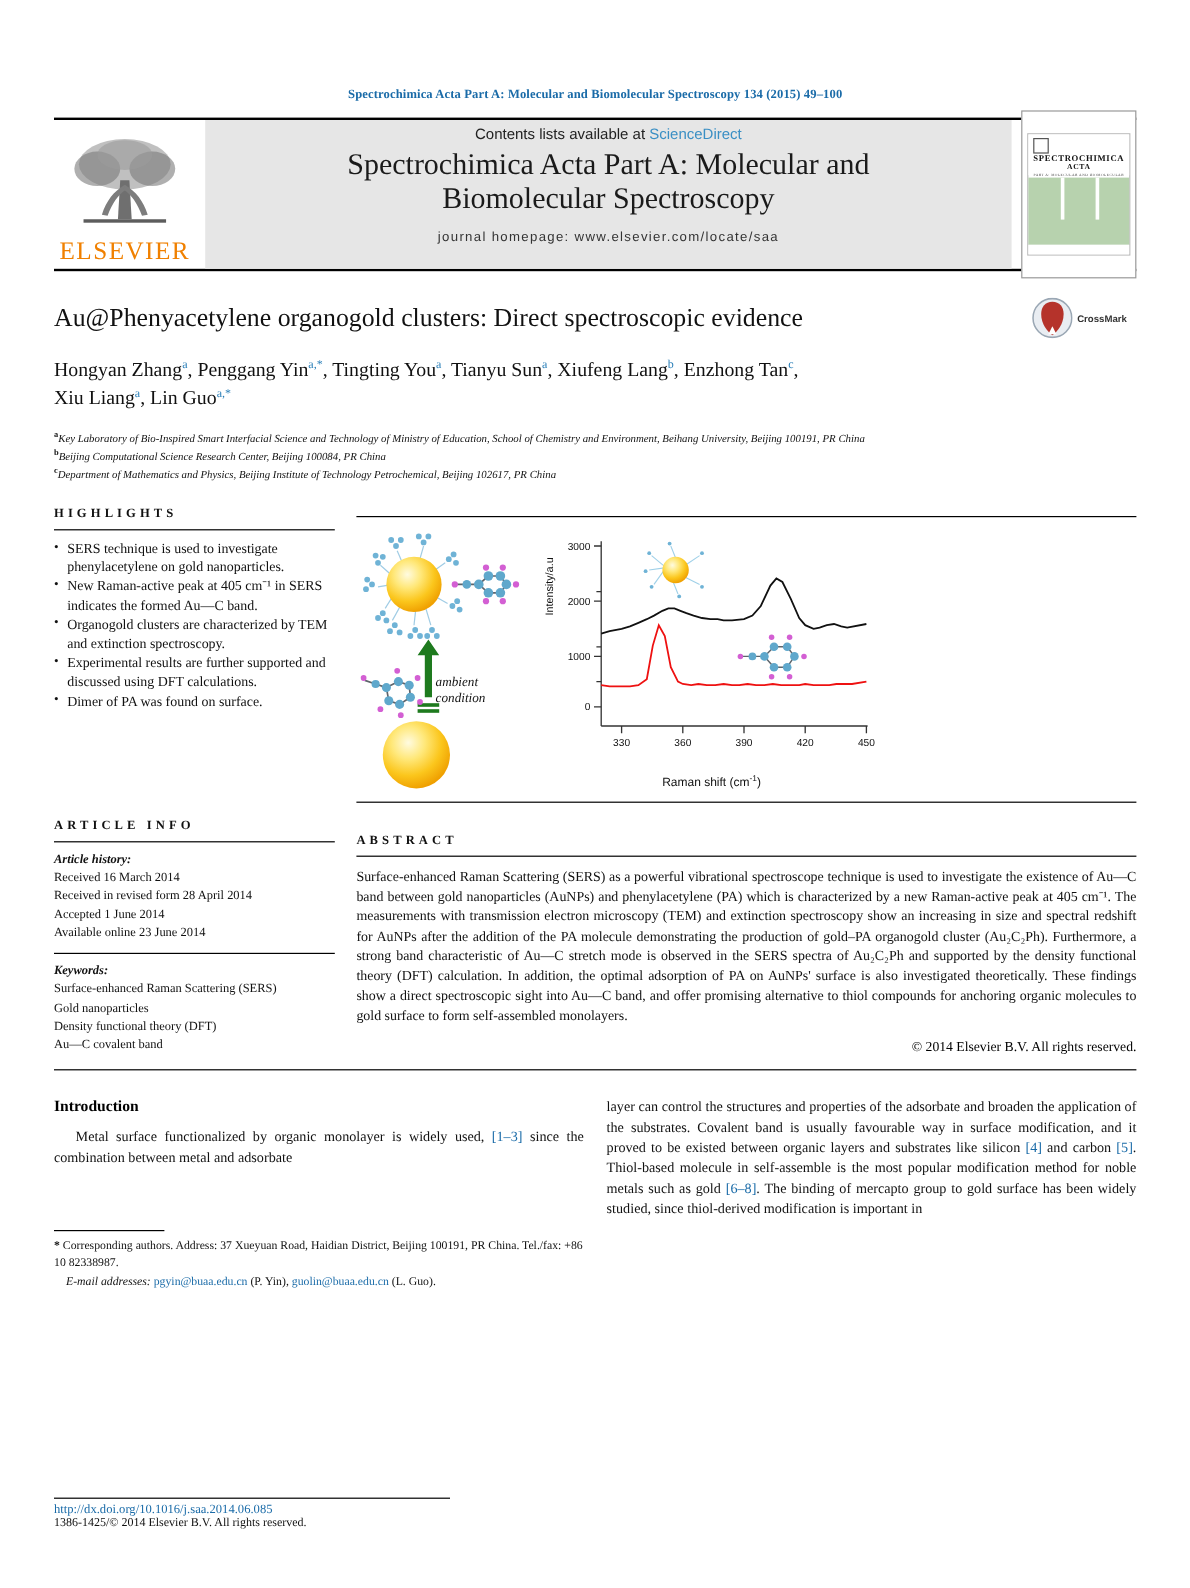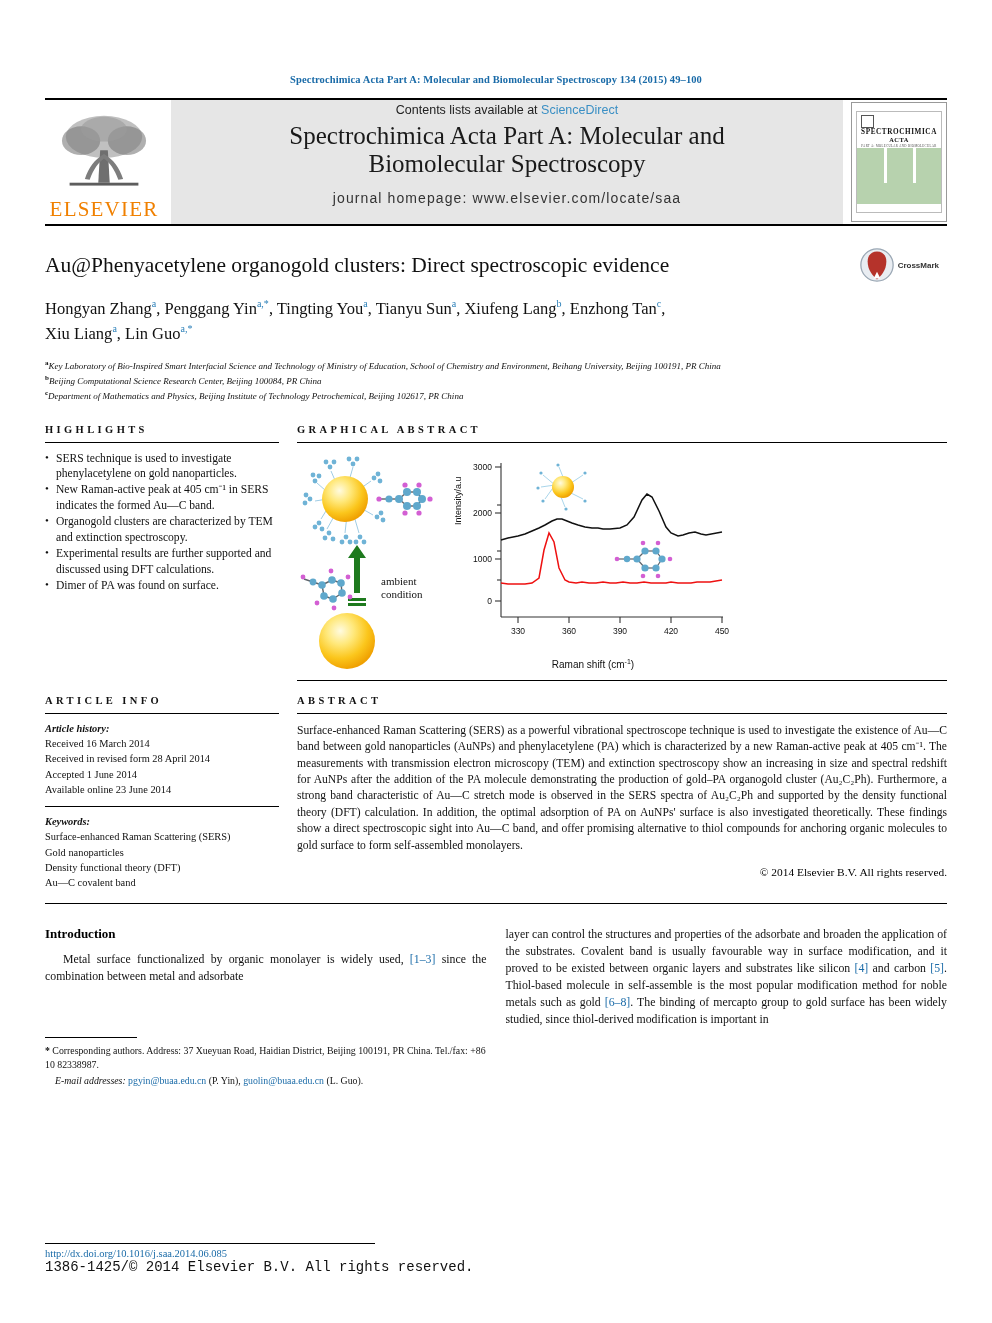--- a/index.html
+++ b/index.html
@@ -58,27 +58,27 @@
     font-size: 12.5px; color: #222; margin-bottom: 2px;
   }
   .contents-line a { color: #3a8fc4; text-decoration: none; }
   .jtitle {
     font-family: "Liberation Serif", serif;
     font-size: 25px; color: #1a1a1a; text-align:center;
     line-height: 1.12; font-weight: 400; margin: 3px 0 0;
   }
   .jhome {
     font-family: "Liberation Sans", sans-serif;
-    font-size: 14px; color: #333; letter-spacing: 1.1px; margin-top: 12px;
+    font-size: 11px; color: #333; letter-spacing: 1.1px; margin-top: 12px;
   }
   .cover-thumb {
     width: 96px; flex: 0 0 96px;
     border: 1px solid #999; background:#fff;
     display:flex; align-items:center; justify-content:center;
-    align-self: center; height: 120px; overflow:hidden;
+    align-self: center; height: 140px; overflow:hidden;
   }
   .cover-inner { width: 86px; height: 102px; position: relative; background:#fff; border:1px solid #bbb;}
   .cover-top { height: 34px; background:#fff; position:relative; padding-top:2px;}
   .cover-mini-logo{ width:13px;height:13px;border:1px solid #555;margin:1px 0 0 4px;}
   .cover-t1{font-family:"Liberation Serif",serif;font-size:7.2px;letter-spacing:.6px;text-align:center;color:#111;line-height:1.15;font-weight:bold;}
   .cover-t2{font-family:"Liberation Serif",serif;font-size:6.4px;letter-spacing:.5px;text-align:center;color:#111;font-weight:bold;}
   .cover-rule{font-size:3px;color:#444;text-align:center;letter-spacing:.4px;margin-top:1px;}
   .cover-green{position:absolute;left:0;right:0;top:36px;bottom:8px;background:#b7d2ae;}
   .cover-green:before,.cover-green:after{content:"";position:absolute;top:0;width:3px;height:62%;background:#fff;}
   .cover-green:before{left:27px;} .cover-green:after{left:56px;}
@@ -187,21 +187,21 @@
   a.ref, .ref { color:#1a6ba8; text-decoration:none; }
   .footnote-rule { border-top: 1px solid #000; width: 92px; margin: 52px 0 6px; }
   .footnote {
     font-family:"Liberation Serif", serif; font-size:9.8px; line-height:1.45; color:#111;
   }
   .footnote .em { font-style: italic; }
   a.mail { color:#1a6ba8; text-decoration:none; }
 
   .pagefoot { position:absolute; left:45px; bottom:48px; }
   .doi { font-family:"Liberation Serif", serif; font-size:10.5px; color:#1a6ba8; }
-  .issn { font-family:Liberation Mono, monospace; font-size:14px; color:#111; }
+  .issn { font-family:Liberation Serif, serif; font-size:10px; color:#111; }
   .foot-rule { border-top: 1.5px solid #000; width: 330px; margin-bottom: 4px;}
 </style>
 </head>
 <body>
 
 <div class="page">
 
   <div class="runhead">Spectrochimica Acta Part A: Molecular and Biomolecular Spectroscopy 134 (2015) 49–100</div>
 
   <div class="jheader jheader-bottom">
@@ -283,21 +283,20 @@
       <ul class="highlights">
         <li>SERS technique is used to investigate phenylacetylene on gold nanoparticles.</li>
         <li>New Raman-active peak at 405 cm⁻¹ in SERS indicates the formed Au—C band.</li>
         <li>Organogold clusters are characterized by TEM and extinction spectroscopy.</li>
         <li>Experimental results are further supported and discussed using DFT calculations.</li>
         <li>Dimer of PA was found on surface.</li>
       </ul>
     </div>
 
     <div class="col-right">
-      <div class="sechead">GRAPHICAL ABSTRACT</div>
       <div class="sechead-rule"></div>
 
       <div class="gabs-figure">
 
         <div class="gabs-left">
           <svg width="150" height="220" viewBox="0 0 150 220">
 
             <defs>
               <radialGradient id="goldg" cx="38%" cy="32%" r="70%">
                 <stop offset="0%" stop-color="#fffbe0"></stop>
@@ -408,21 +407,21 @@
                 <circle cx="30" cy="6" r="2.4" fill="#d35fd3"></circle>
               <circle cx="47" cy="12" r="2.4" fill="#d35fd3"></circle>
                 <circle cx="49" cy="32" r="2.4" fill="#d35fd3"></circle>
               <circle cx="33" cy="43" r="2.4" fill="#d35fd3"></circle>
                 <circle cx="16" cy="38" r="2.4" fill="#d35fd3"></circle>
             </g>
 
             <circle cx="50" cy="188" r="28" fill="url(#goldg)"></circle>
           </svg>
 
-          <div class="amb-label" style="left:84px; top:122px;">
+          <div class="amb-label" style="left:66px; top:122px;font-style:italic;">
             <div>ambient</div>
             <div>condition</div>
           </div>
         </div>
 
         <div class="gabs-right">
           <div class="chartbox">
             <div class="ylabel">Intensity/a.u</div>
 
             <svg width="276" height="200" viewBox="0 0 276 200">
@@ -515,21 +514,21 @@
             </svg>
 
             <div class="xlabel">Raman shift (cm<sup style="font-size:7px">-1</sup>)</div>
           </div>
         </div>
 
       </div>
     </div>
   </div>
 
-  <div class="region" style="margin-top:14px;">
+  <div class="region" style="margin-top:14px;align-items:flex-end;">
     <div class="col-left">
       <div class="sechead">ARTICLE INFO</div>
       <div class="sechead-rule"></div>
       <div class="info-hist" style="margin-top:7px">
         <i>Article history:</i>
         <div>Received 16 March 2014</div>
         <div>Received in revised form 28 April 2014</div>
         <div>Accepted 1 June 2014</div>
         <div>Available online 23 June 2014</div>
       </div>

